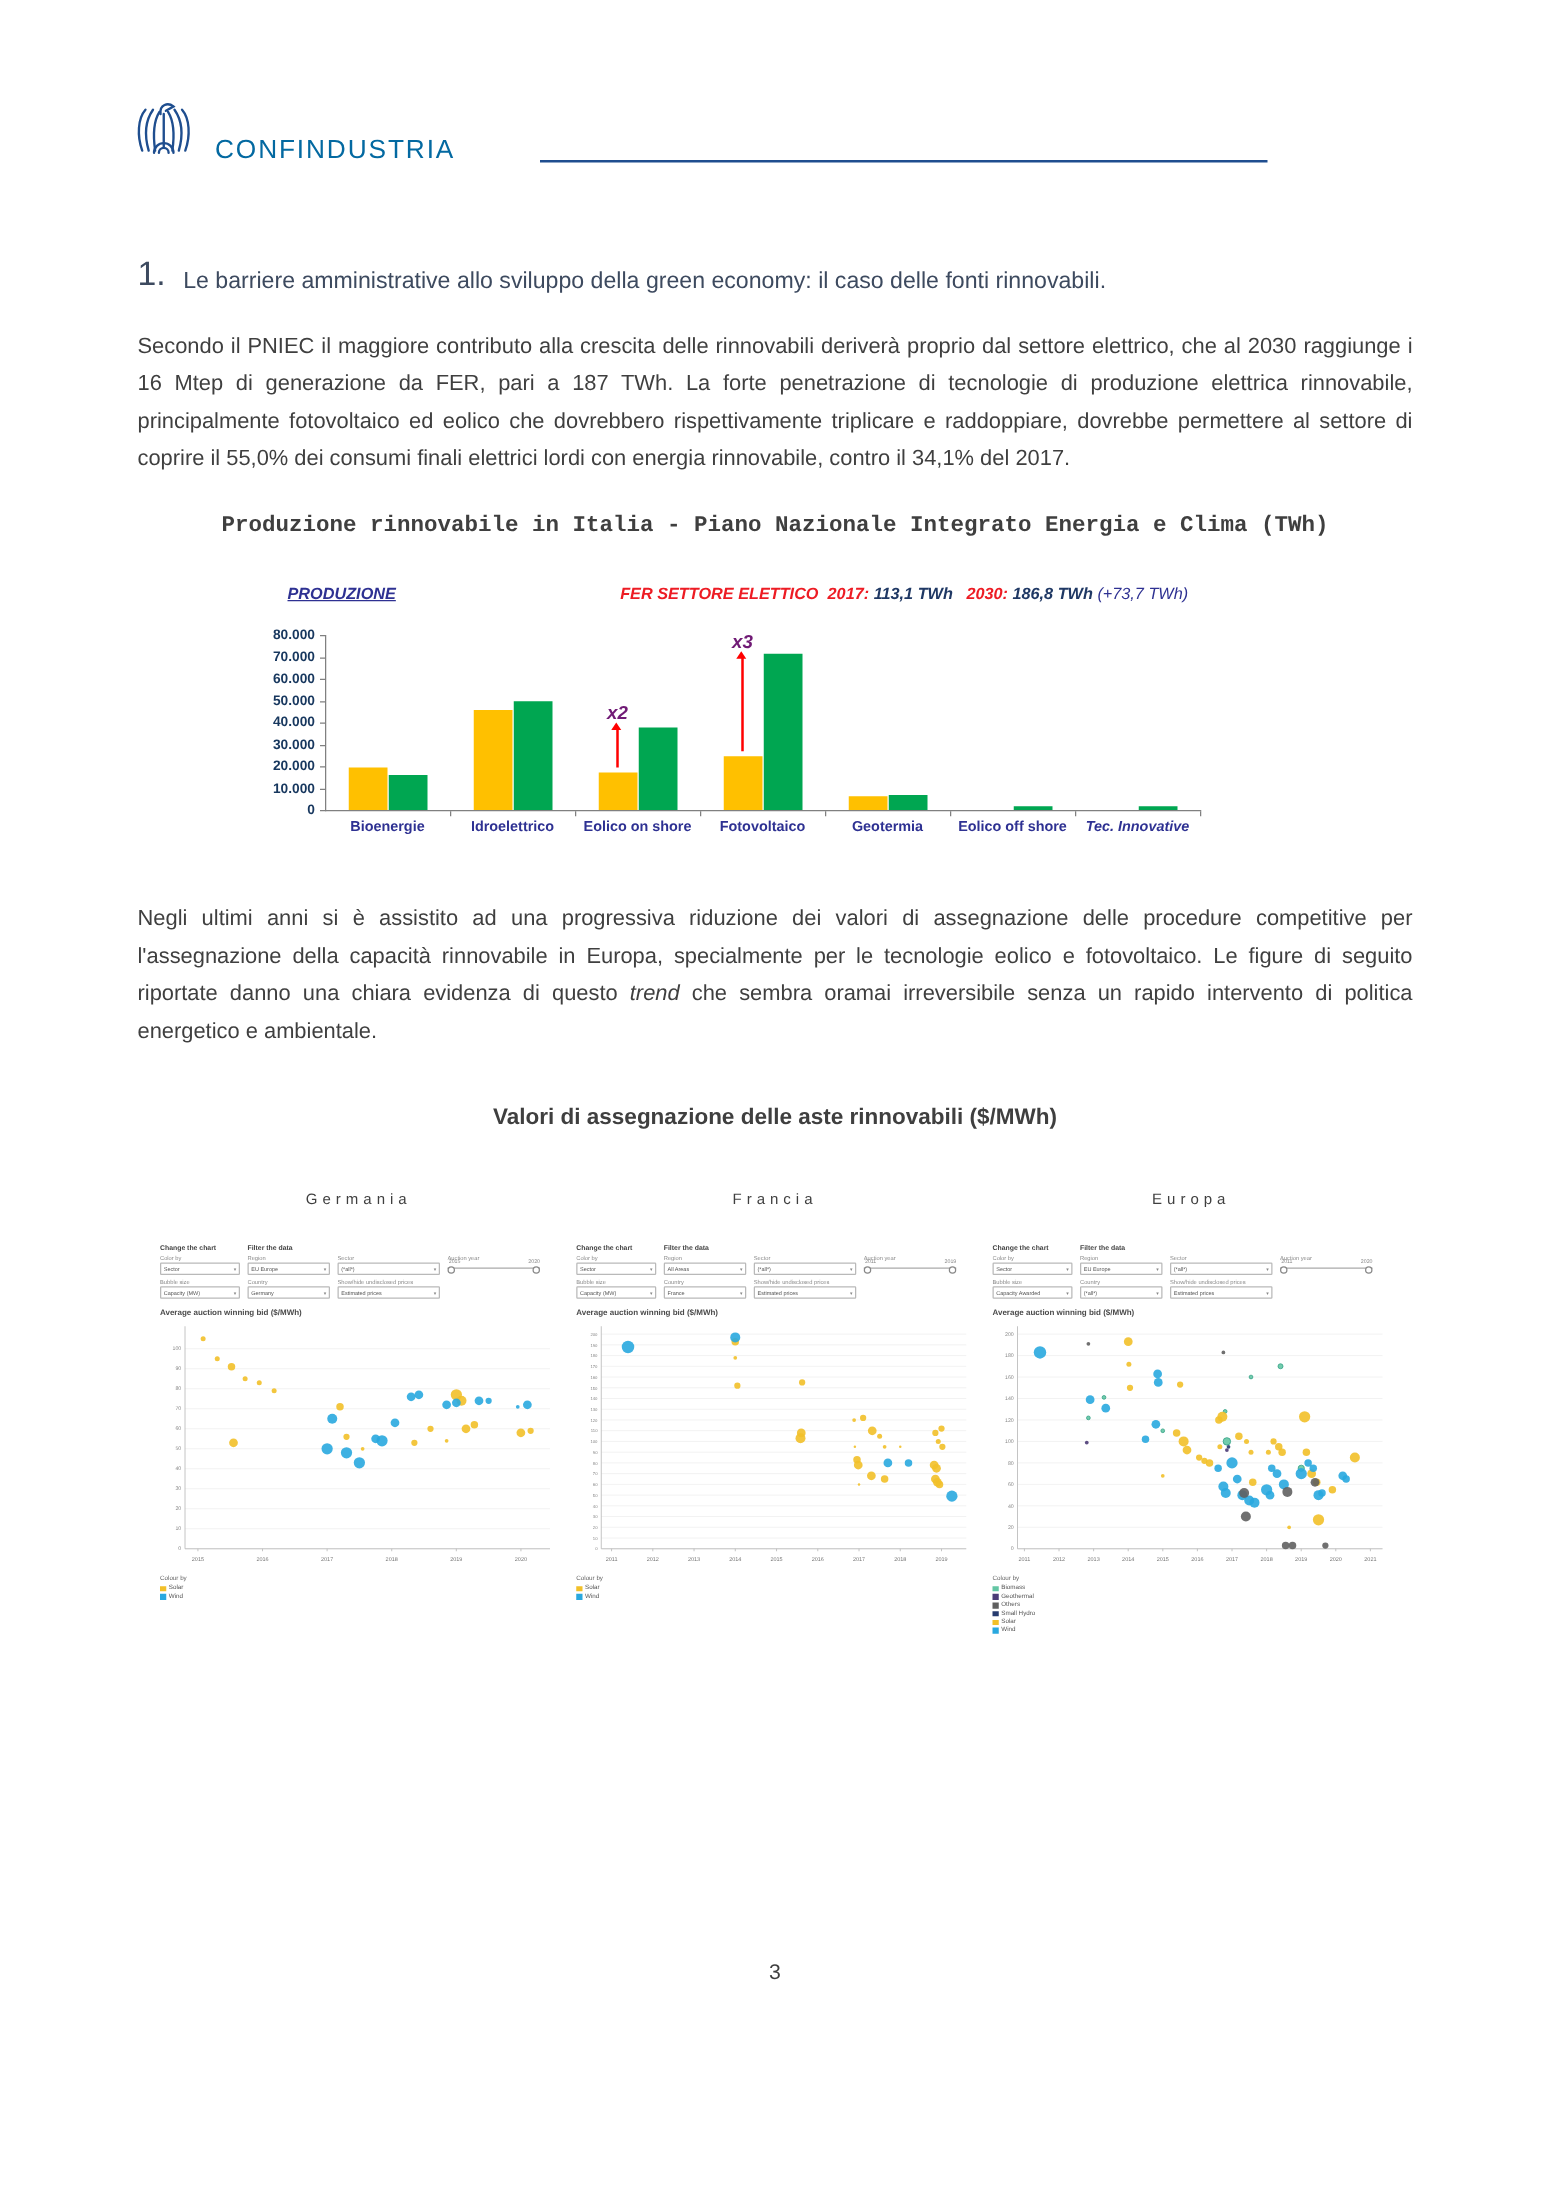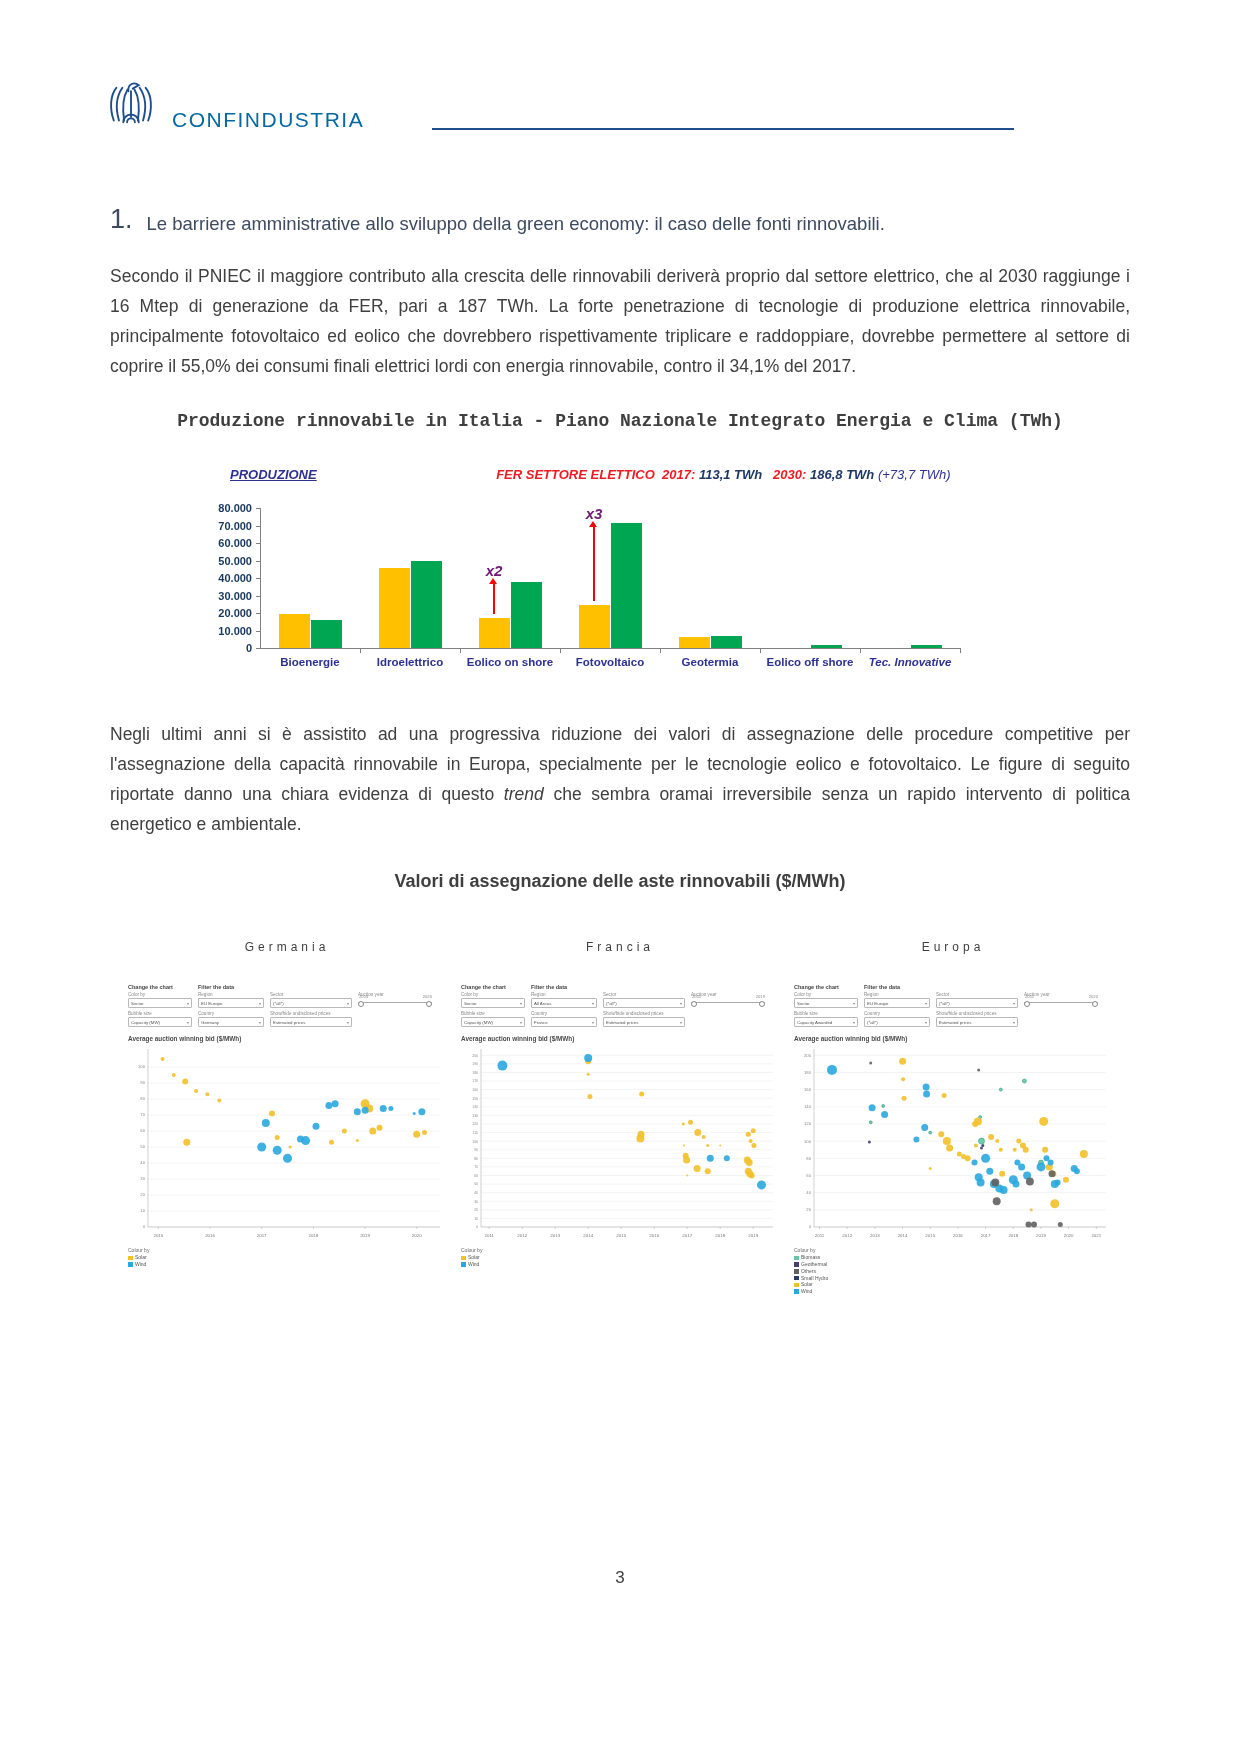--- a/index.html
+++ b/index.html
@@ -35,21 +35,21 @@
   .bc-xtick{position:absolute;width:1px;height:4px;background:#808080;}
   .arrow-line{position:absolute;width:2px;background:#FF0000;}
   .arrow-head{position:absolute;width:0;height:0;border-left:4px solid transparent;border-right:4px solid transparent;border-bottom:6px solid #FF0000;}
   .arrow-label{position:absolute;color:#701a75;font-weight:bold;font-style:italic;font-size:15px;transform:translateX(-50%);}
   .c1-legend{position:absolute;}
   .twh-box{width:104px;margin-left:58px;border-top:1.5px solid #1F3864;border-bottom:1.5px solid #1F3864;text-align:center;
            font-size:12.5px;font-weight:bold;font-style:italic;color:#1F3864;padding:3px 0;}
   .c1-leg-row{display:flex;gap:44px;margin-top:30px;padding-left:14px;}
   .c1-leg-item{display:flex;align-items:center;font-size:13px;font-weight:bold;color:#1F3864;}
   .c1-leg-sw{width:11px;height:11px;margin-right:4px;display:inline-block;}
-  .c2-title{margin-top:32px;text-align:center;font-weight:bold;font-size:18px;color:#3f3f3f;}
+  .c2-title{margin-top:44px;text-align:center;font-weight:bold;font-size:18px;color:#3f3f3f;}
   
   .panels{display:flex;gap:15px;margin-top:48px;margin-left:18px;}
   .panel{width:318px;}
   .panel-title{text-align:center;font-size:12px;letter-spacing:4px;color:#3f3f3f;margin-bottom:30px;}
   .ctl-heads{display:flex;font-size:5.5px;font-weight:bold;color:#444;margin-bottom:2px;}
   .ctl-heads .h1{width:70px;}
   .ctl-heads .h2{flex:1;}
   .ctl-grid{display:grid;grid-template-columns:64px 66px 82px 74px;column-gap:6px;row-gap:3px;}
   .ctl-field{min-height:15px;}
   .ctl-label{font-size:4.6px;color:#8a8a8a;margin-bottom:1px;white-space:nowrap;overflow:hidden;}

